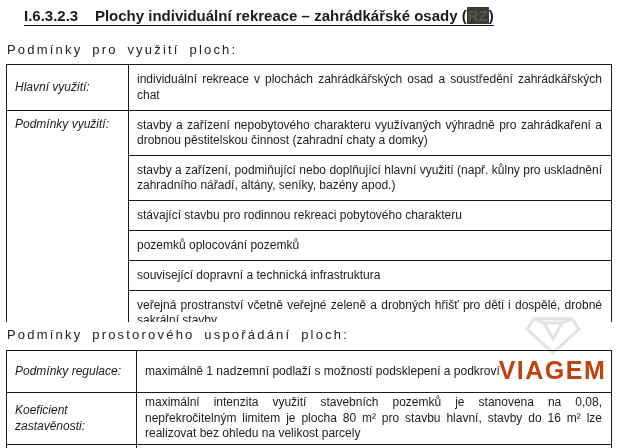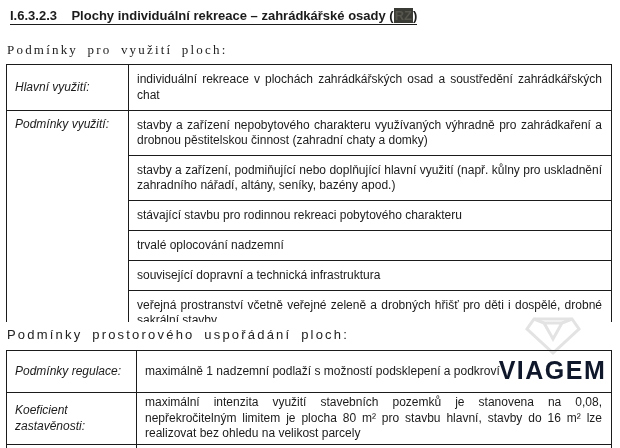--- a/index.html
+++ b/index.html
@@ -7,42 +7,42 @@
     position:relative;
     width:620px;height:448px;
     overflow:hidden;
     background:#fff;
     font-family:"Liberation Sans",sans-serif;
     color:#1b1b1b;
   }
   
   .doc-title{
     position:relative;z-index:1;
-    margin:8px 0 0 10px;
-    font-size:13px;font-weight:bold;
+    margin:8px 0 0 24px;
+    font-size:15px;font-weight:bold;
     line-height:16px;
     white-space:nowrap;
   }
   .doc-title .underlined{
     border-bottom:1.5px solid #1b1b1b;
     padding-bottom:1px;
   }
   .code-highlight{
     background:#3b3b35;
     color:#56564e;
     padding:0 1px;
   }
   .sub-heading{
     position:relative;z-index:1;
     font-size:13px;font-weight:normal;
     letter-spacing:2.2px;word-spacing:4px;
     line-height:16px;
     color:#222;
   }
-  .heading-1{margin:18px 0 6px 7px;font-family:Liberation Serif, serif;}
+  .heading-1{margin:18px 0 6px 7px;}
   .heading-2{margin:5px 0 7px 7px;}
   
   .tbl-wrap1{
     position:relative;z-index:1;
     margin-left:6px;width:606px;
     height:258px;overflow:hidden;
   }
   .tbl{
     border-collapse:collapse;
     width:606px;table-layout:fixed;
@@ -76,21 +76,21 @@
   .watermark{
     position:absolute;z-index:0;
     left:490px;top:316px;width:125px;height:75px;
     text-align:center;
     pointer-events:none;
   }
   .watermark .gem{display:block;margin:0 auto 1px auto;}
   .watermark .wm-text{
     font-size:25px;font-weight:bold;
     letter-spacing:1.5px;
-    color:#0f172a;
+    color:#c2410c;
     line-height:26px;
     white-space:nowrap;
   }
 </style>
 </head>
 <body>
 
 <div class="page">
 
   <div class="watermark">
@@ -133,21 +133,21 @@
           <div class="cell-text l2">stavby a zařízení, podmiňující nebo doplňující hlavní využití (např. kůlny pro uskladnění zahradního nářadí, altány, seníky, bazény apod.)</div>
         </td>
       </tr>
       <tr class="h30">
         <td>
           <div class="cell-text l1">stávající stavbu pro rodinnou rekreaci pobytového charakteru</div>
         </td>
       </tr>
       <tr class="h30">
         <td>
-          <div class="cell-text l1">trvalé oplocování nadzemní</div>
+          <div class="cell-text l1">pozemků oplocování pozemků</div>
         </td>
       </tr>
       <tr class="h30">
         <td>
           <div class="cell-text l1">související dopravní a technická infrastruktura</div>
         </td>
       </tr>
       <tr class="h45">
         <td>
           <div class="cell-text l2">veřejná prostranství včetně veřejné zeleně a drobných hřišť pro děti i dospělé, drobné sakrální stavby</div>

